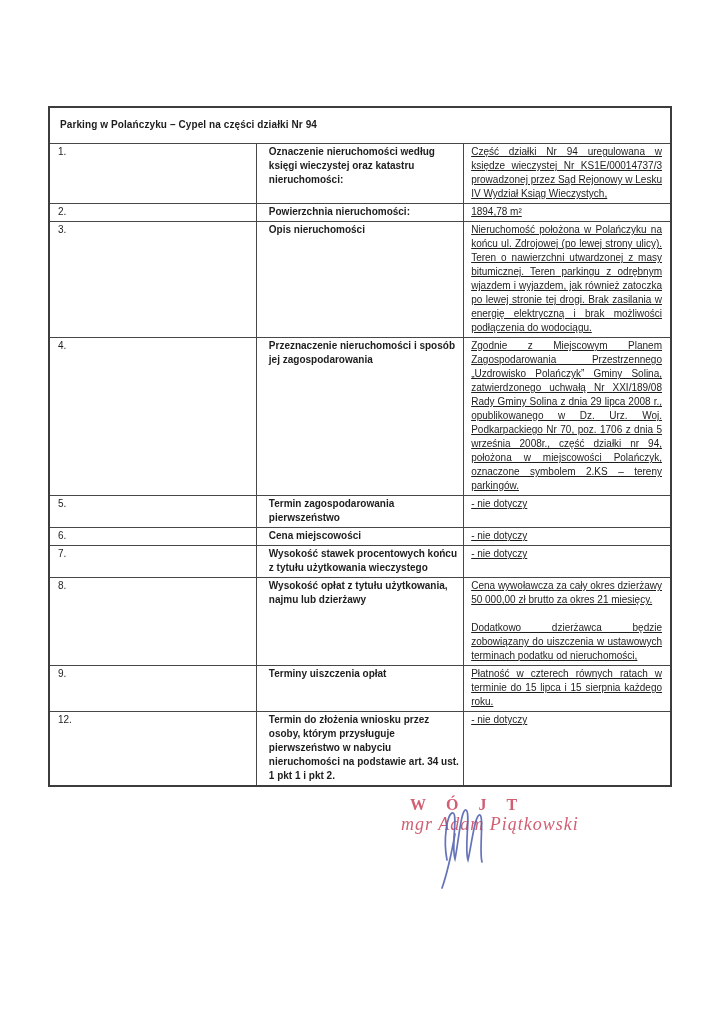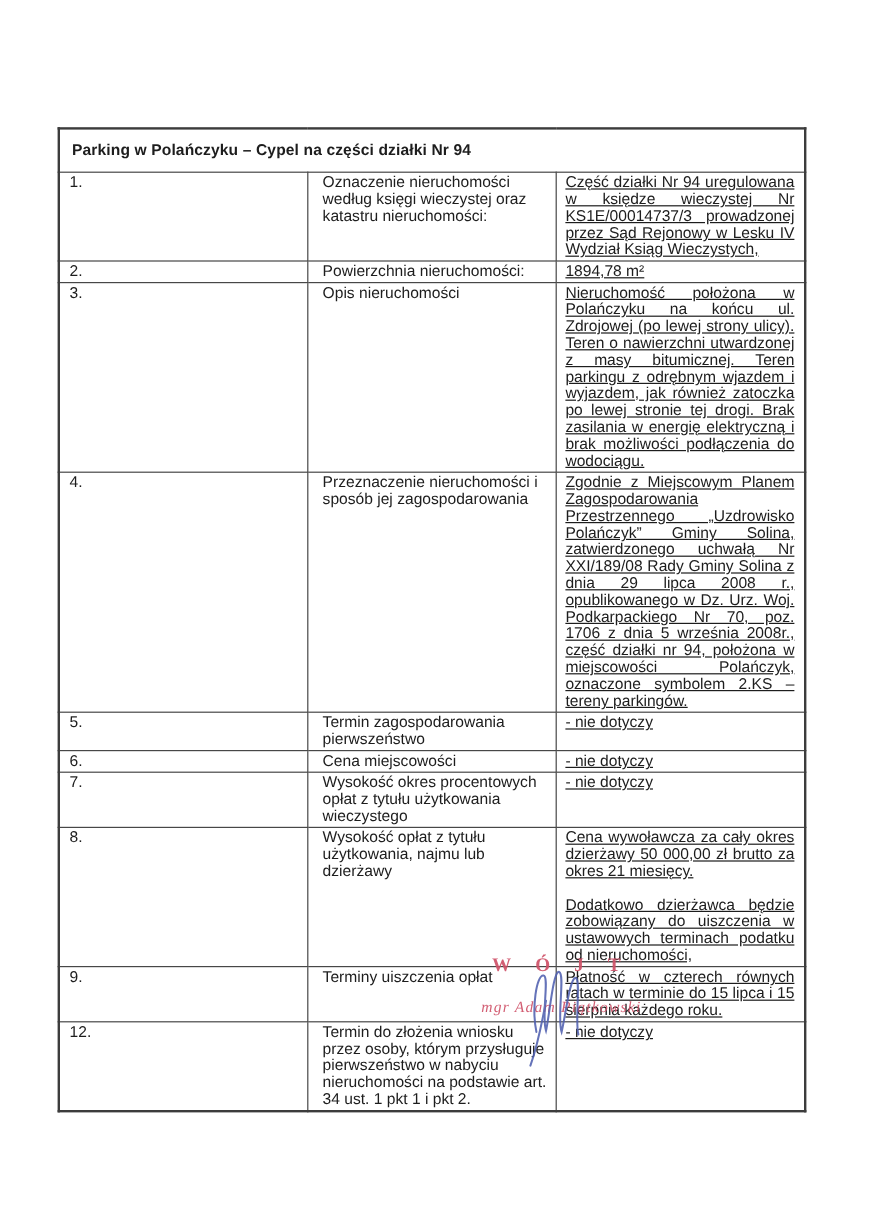--- a/index.html
+++ b/index.html
@@ -25,38 +25,38 @@
     left: 48px;
     top: 106px;
     width: 624px;
     border-collapse: collapse;
     table-layout: fixed;
     border: 2.5px solid #3c3c3c;
   }
   table.doc-table td {
     border: 1.5px solid #474747;
     vertical-align: top;
-    font-size: 13px;
+    font-size: 10px;
     line-height: 14px;
   }
   td.title-cell {
     font-size: 13.6px;
     font-weight: bold;
     line-height: 16px;
     padding: 10px 8px 11px 10px;
     letter-spacing: 0.1px;
   }
   td.c-no {
     width: 37px;
     padding: 1px 2px 1px 8px;
   }
   td.c-label {
     width: 222px;
     padding: 1px 4px 2px 12px;
-    font-weight: normal;
+    font-weight: bold;
   }
   td.c-value {
     padding: 1px 8px 2px 7px;
     text-align: justify;
     white-space: pre-line;
     text-decoration: underline;
   }
   .signature-block {
     position: absolute;
     left: 388px;
@@ -68,23 +68,23 @@
   }
   .stamp-office {
     font-size: 16px;
     font-weight: bold;
     letter-spacing: 20px;
     padding-left: 22px;
     white-space: nowrap;
     opacity: 0.92;
   }
   .stamp-name {
-    font-size: 13px;
+    font-size: 18px;
     font-style: italic;
-    margin-top: 17px;
+    margin-top: 0;
     letter-spacing: 1px;
     padding-left: 13px;
     white-space: nowrap;
     opacity: 0.92;
   }
   .ink-signature {
     position: absolute;
     left: 46px;
     top: 4px;
     width: 74px;
@@ -128,21 +128,21 @@
         <td class="c-label">Termin zagospodarowania pierwszeństwo</td>
         <td class="c-value">- nie dotyczy</td>
       </tr>
       <tr>
         <td class="c-no">6.</td>
         <td class="c-label">Cena miejscowości</td>
         <td class="c-value">- nie dotyczy</td>
       </tr>
       <tr>
         <td class="c-no">7.</td>
-        <td class="c-label">Wysokość okres procentowych opłat z tytułu użytkowania wieczystego</td>
+        <td class="c-label">Wysokość stawek procentowych końcu z tytułu użytkowania wieczystego</td>
         <td class="c-value">- nie dotyczy</td>
       </tr>
       <tr>
         <td class="c-no">8.</td>
         <td class="c-label">Wysokość opłat z tytułu użytkowania, najmu lub dzierżawy</td>
         <td class="c-value">Cena wywoławcza za cały okres  dzierżawy 50 000,00 zł brutto za okres 21 miesięcy.
 
 Dodatkowo dzierżawca będzie zobowiązany do uiszczenia w ustawowych terminach podatku od nieruchomości,</td>
       </tr>
       <tr>

